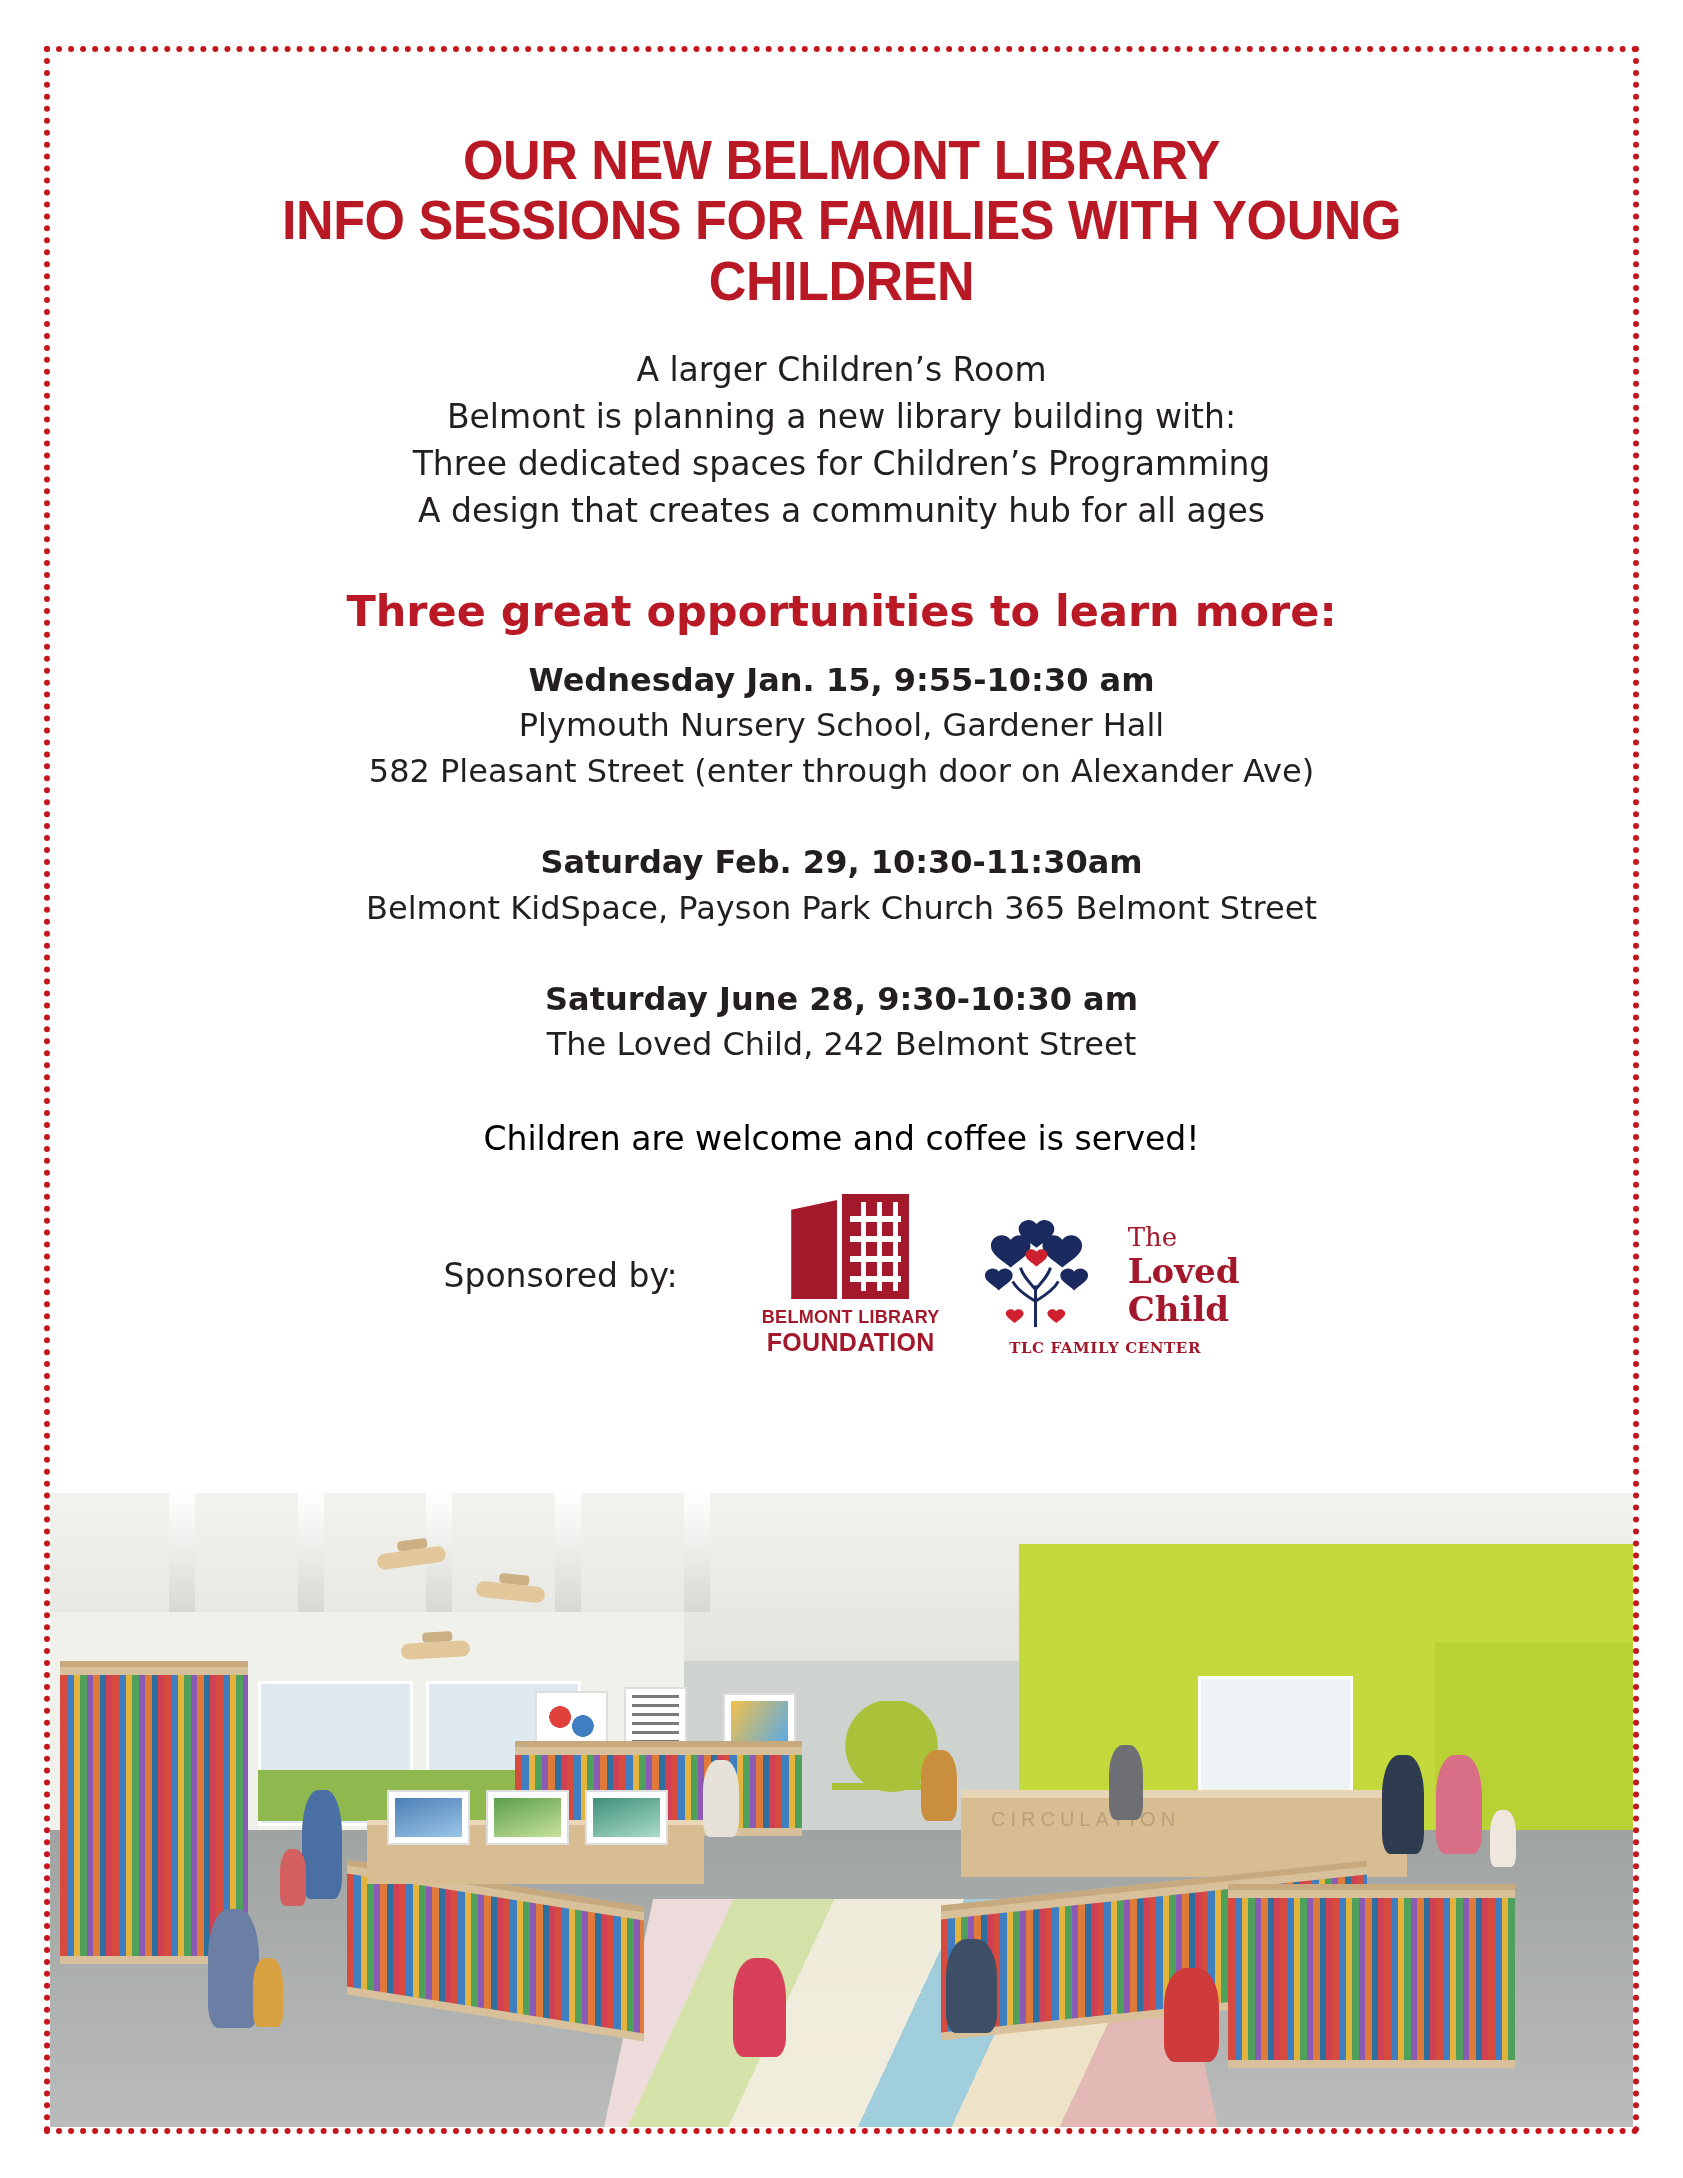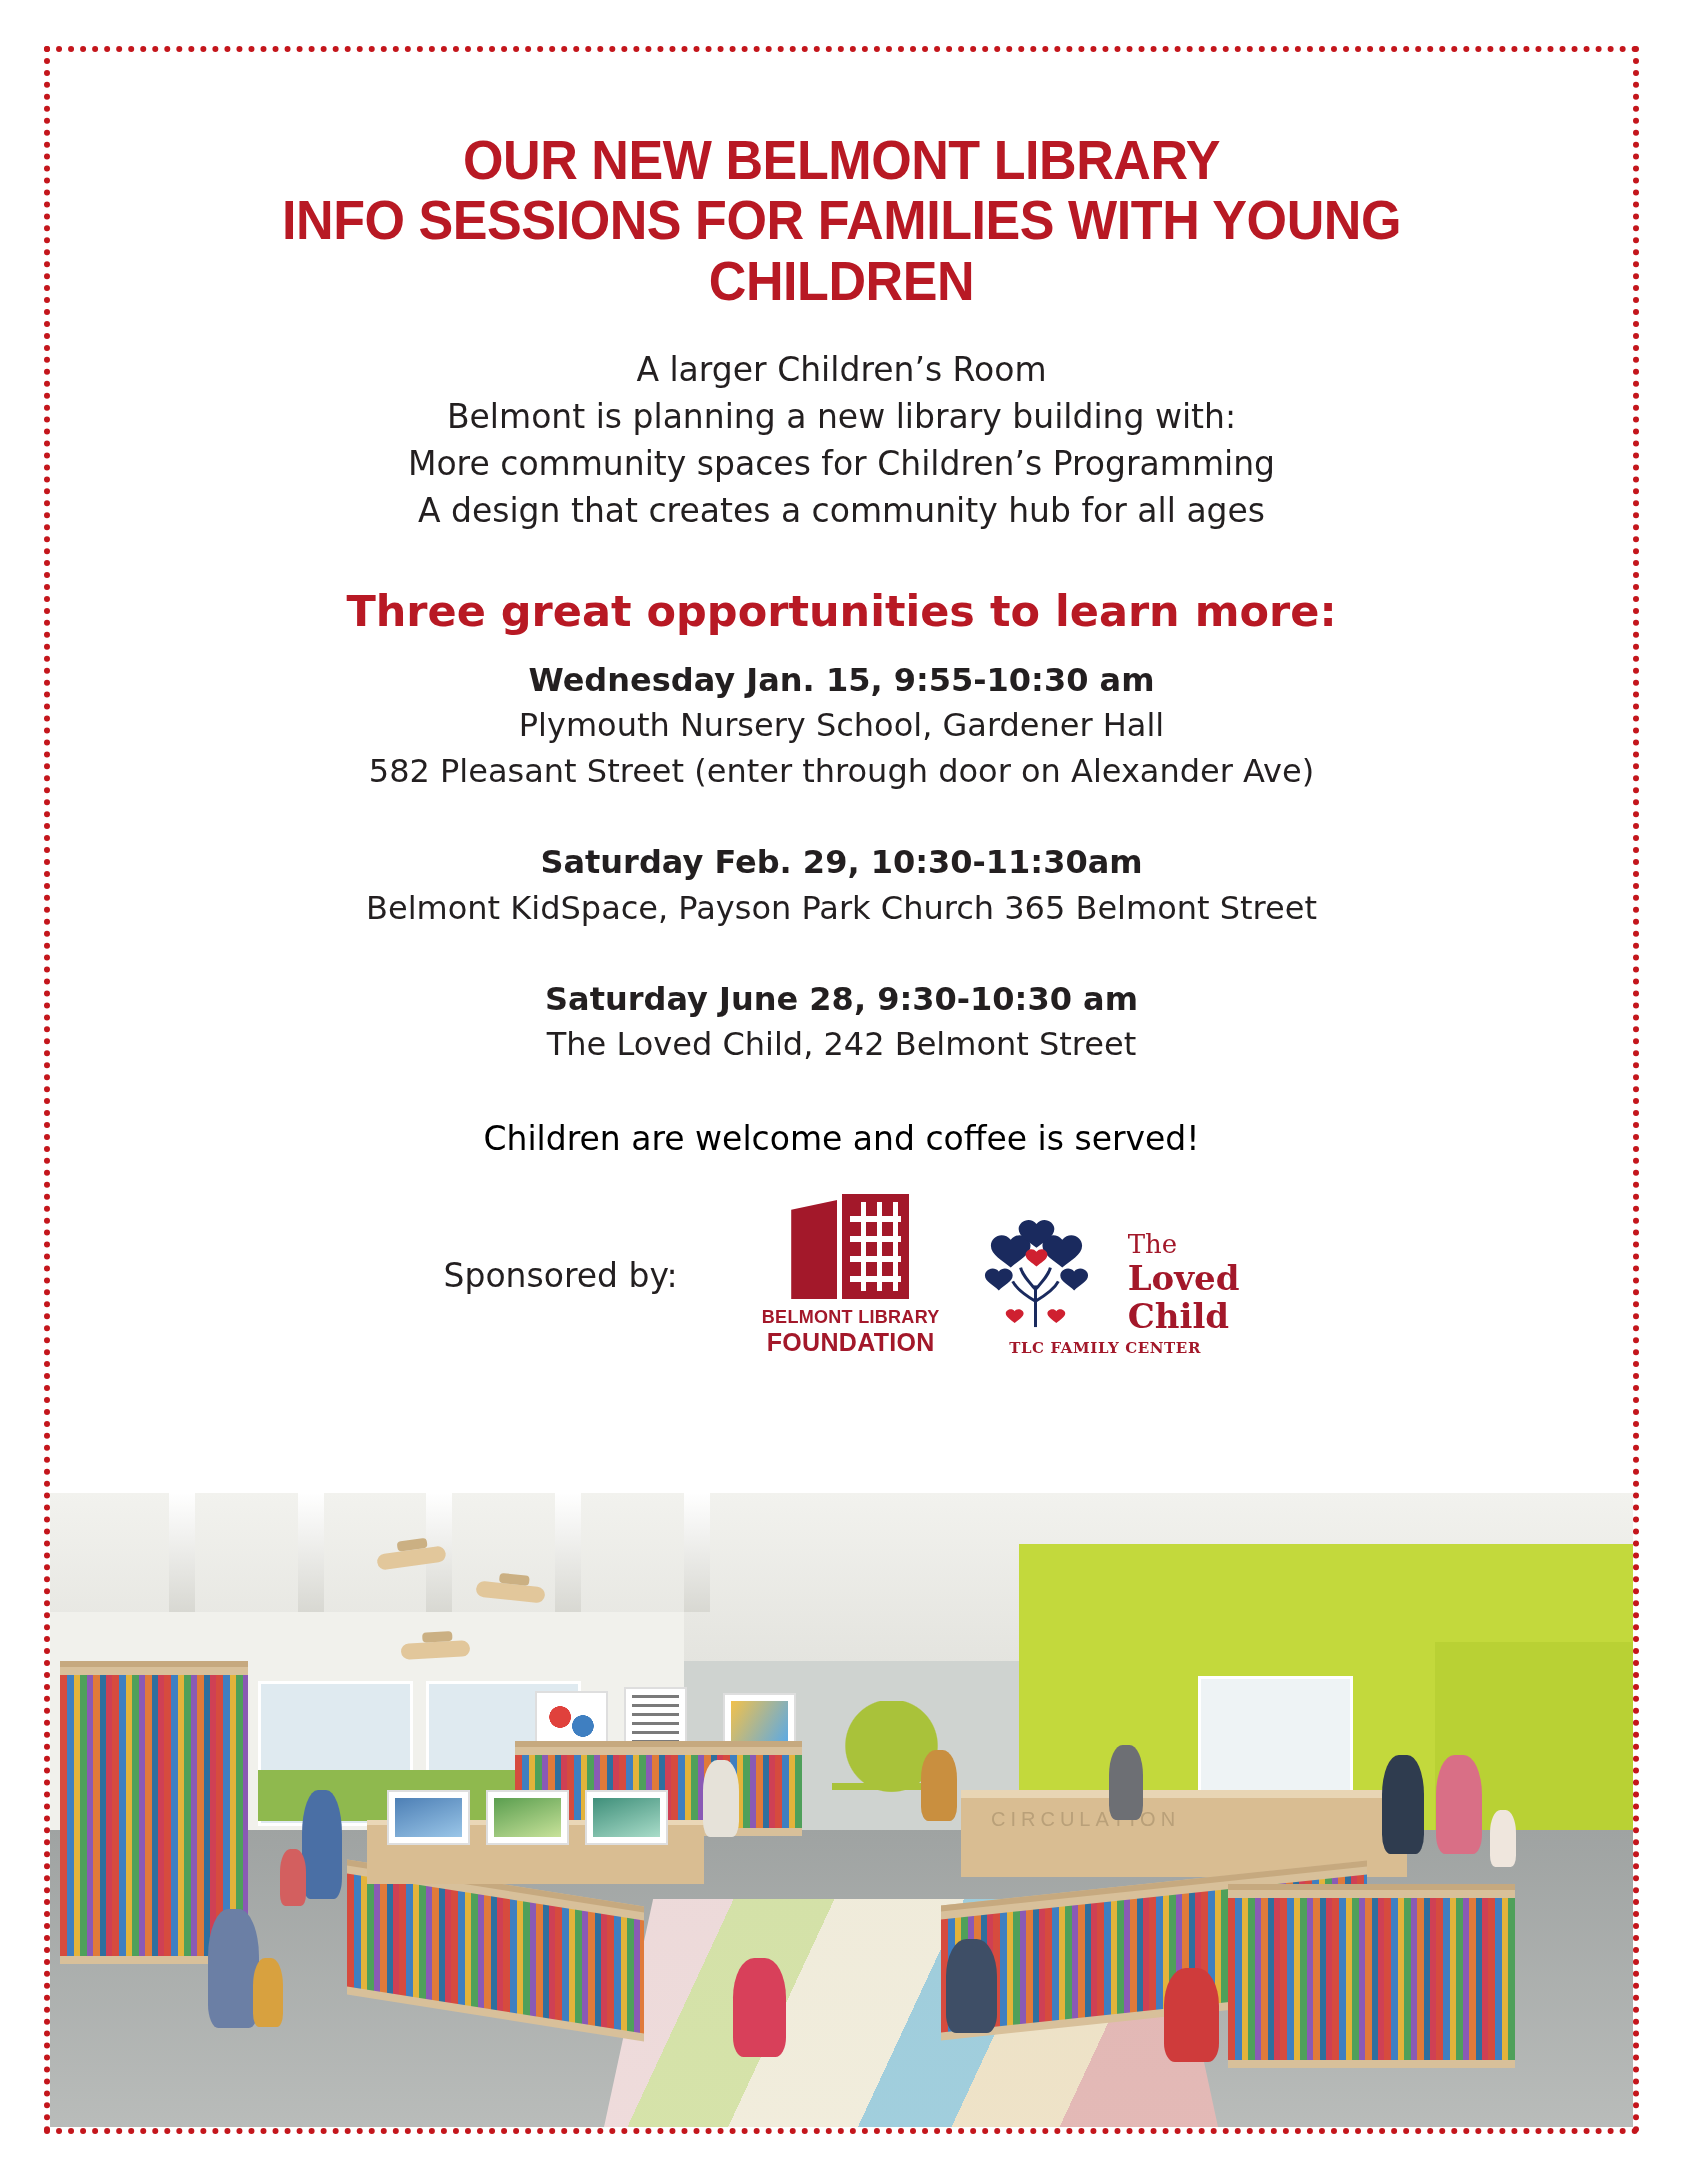--- a/index.html
+++ b/index.html
@@ -166,21 +166,21 @@
     letter-spacing: 0.3px;
   }
 
   .tlc-logo {
     display: flex;
     flex-direction: column;
     align-items: center;
   }
   .tlc-top {
     display: flex;
-    align-items: flex-end;
+    align-items: center;
     gap: 28px;
   }
   .tlc-words {
     text-align: left;
     color: #a3182a;
     font-family: "DejaVu Serif", serif;
     font-size: 34px;
     line-height: 1.12;
     font-weight: bold;
   }
@@ -316,21 +316,21 @@
   <div class="content">
 
     <div class="title-block">
       <div class="title-line1">OUR NEW BELMONT LIBRARY</div>
       <div class="title-line2">INFO SESSIONS FOR FAMILIES WITH YOUNG CHILDREN</div>
     </div>
 
     <div class="intro">
       <div>A larger Children’s Room</div>
       <div>Belmont is planning a new library building with:</div>
-      <div>More community spaces for Children’s Programming</div>
+      <div>Three dedicated spaces for Children’s Programming</div>
       <div>A design that creates a community hub for all ages</div>
     </div>
 
     <div class="subhead">Three great opportunities to learn more:</div>
 
     <div class="session">
       <div class="when">Wednesday Jan. 15, 9:55-10:30 am</div>
       <div class="where">Plymouth Nursery School, Gardener Hall</div>
       <div class="where">582 Pleasant Street (enter through door on Alexander Ave)</div>
     </div>

